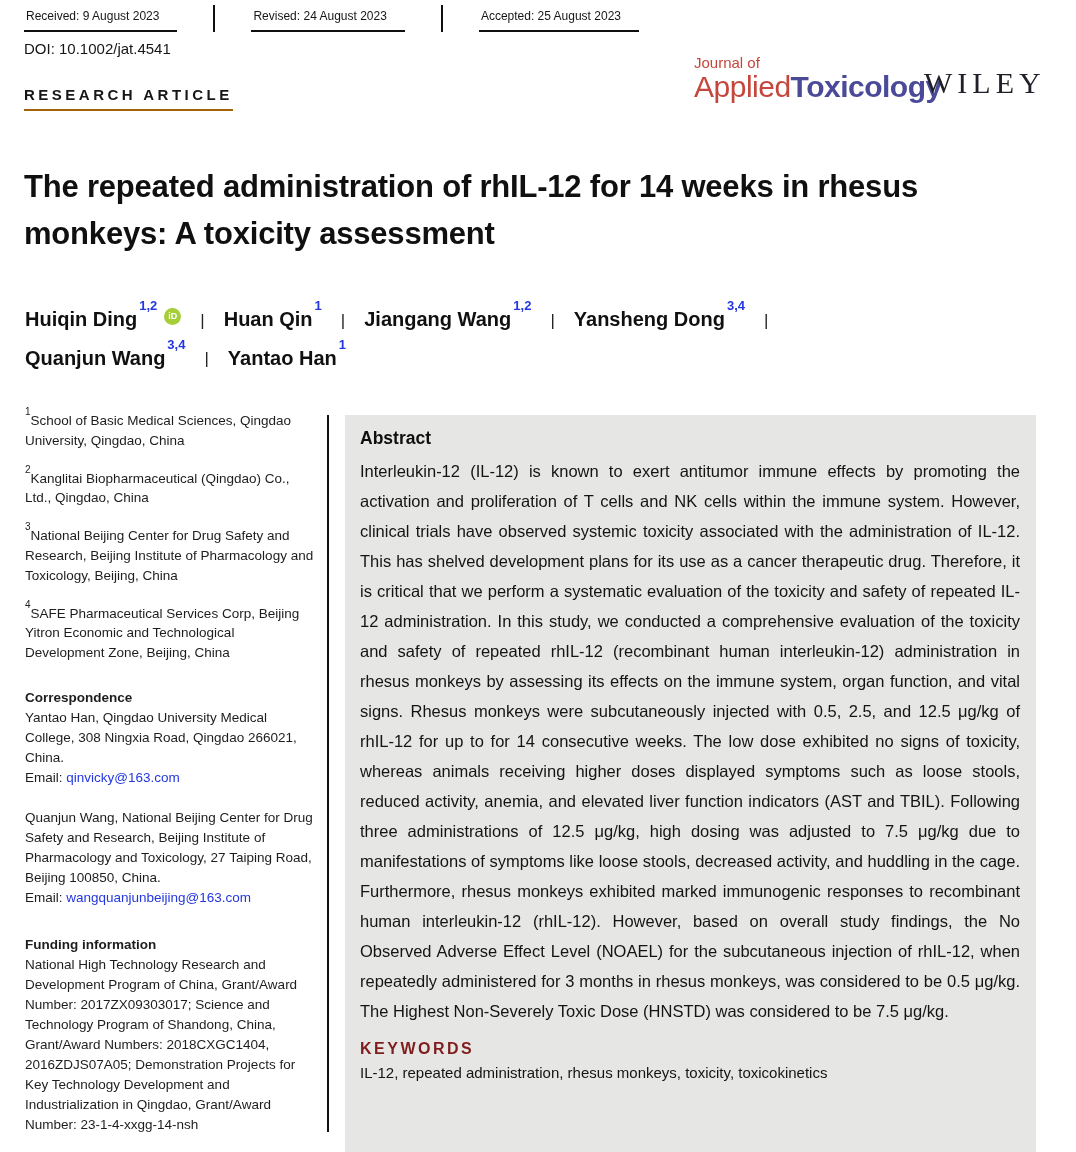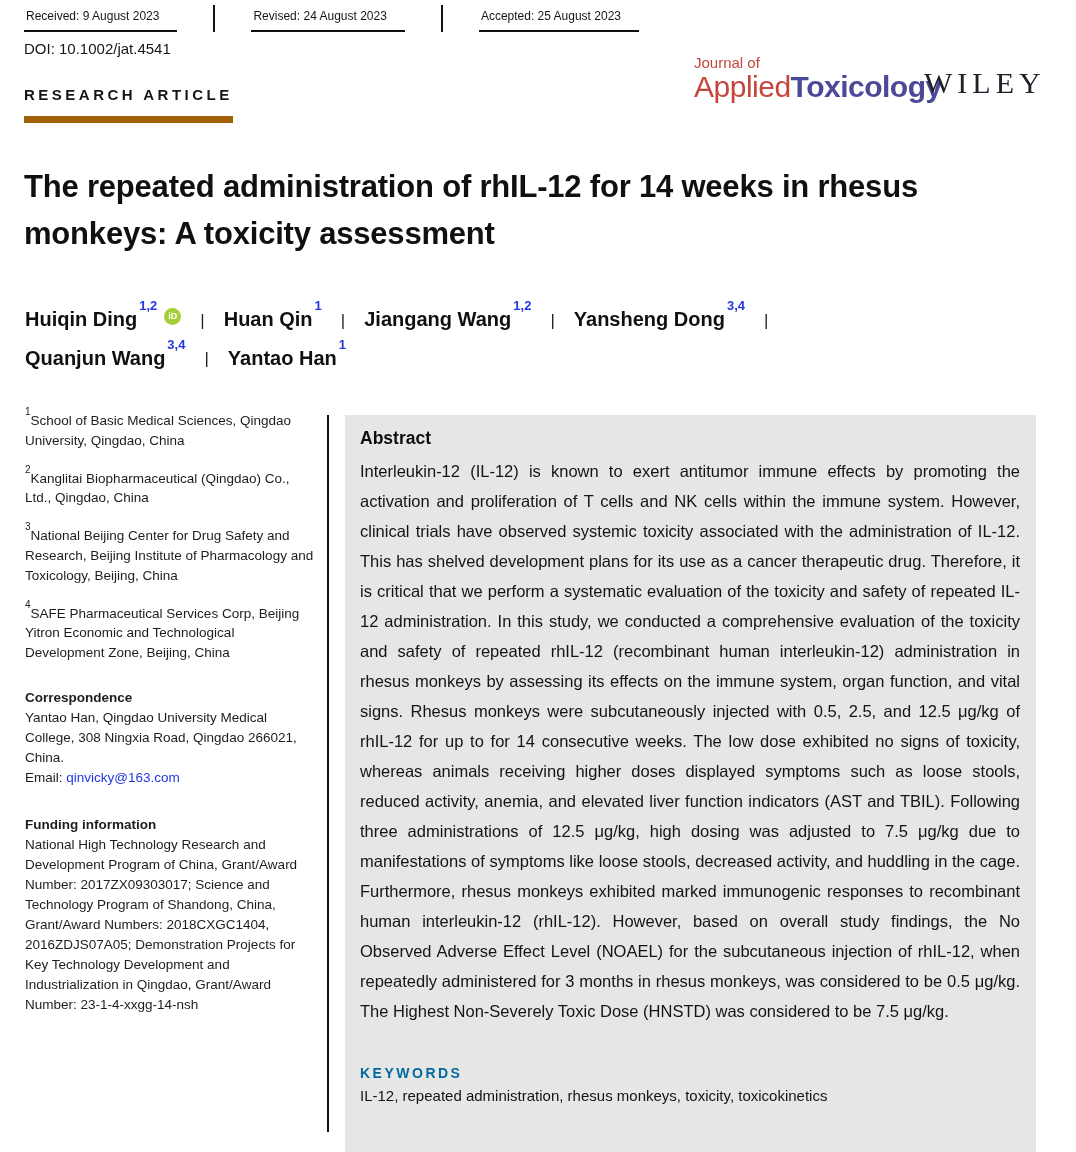--- a/index.html
+++ b/index.html
@@ -25,21 +25,21 @@
   
   .logo-block{position:absolute;left:694px;top:55px;line-height:1;}
   .logo-journal-of{font-size:15px;color:var(--brand-red);margin-left:0;margin-bottom:2px;}
   .logo-main{font-size:30px;letter-spacing:-0.5px;}
   .logo-applied{color:var(--brand-red);font-weight:400;}
   .logo-tox{color:var(--brand-purple);font-weight:700;}
   .wiley{position:absolute;left:924px;top:66px;font-family:"Liberation Serif",serif;
          font-size:30px;letter-spacing:5px;color:#20202a;}
   
   .article-type{position:absolute;left:24px;top:86px;font-size:15px;font-weight:700;
-                letter-spacing:3.5px;padding-bottom:13px;border-bottom:7px solid #a16207;}
+                letter-spacing:3.5px;padding-bottom:6px;border-bottom:2px solid #a16207;}
   
   .title{position:absolute;left:24px;top:163px;width:1014px;font-size:31px;font-weight:700;
          line-height:47px;letter-spacing:-0.2px;color:#101010;}
   
   .authors{position:absolute;left:25px;top:296px;width:960px;font-size:20px;font-weight:700;color:#101010;margin-top:10px;}
   .author-row{display:flex;align-items:baseline;margin-bottom:13px;}
   .author{white-space:nowrap;}
   .author sup{font-size:13px;font-weight:700;color:var(--link-blue);position:relative;top:-8px;margin-left:2px;}
   .pipe{font-weight:400;font-size:17px;margin:0 19px;color:#222;}
   .orcid{display:inline-block;width:17px;height:17px;border-radius:50%;background:var(--orcid-green);
@@ -54,21 +54,21 @@
   .corr-entry{margin-bottom:20px;}
   .email-link{color:var(--link-blue);text-decoration:none;}
   .fund-block{margin-top:27px;}
   
   .col-rule{position:absolute;left:327px;top:415px;width:2px;height:717px;background:#111;}
   
   .abstract-box{position:absolute;left:345px;top:415px;width:691px;height:907px;
                 background:var(--abstract-bg);padding:13px 16px 14px 15px;}
   .abstract-heading{font-size:17.5px;font-weight:700;margin-bottom:7px;color:#0f0f0f;}
   .abstract-text{font-size:16.5px;line-height:30px;text-align:justify;color:#141414;}
-  .kw-heading{font-size:14px;font-weight:700;letter-spacing:2.5px;margin-top:39px;color:#0369a1;}
+  .kw-heading{font-size:16px;font-weight:700;letter-spacing:2.5px;margin-top:14px;color:#7f1d1d;}
   .kw-text{font-size:15px;margin-top:6px;color:#141414;}
 </style>
 </head>
 <body>
 
 <div class="meta-bar">
   <div class="meta-seg">Received: 9 August 2023</div>
   <span class="vsep"></span>
   <div class="meta-seg">Revised: 24 August 2023</div>
   <span class="vsep"></span>
@@ -112,20 +112,24 @@
   <div class="affil"><sup>2</sup><span>Kanglitai Biopharmaceutical (Qingdao) Co., Ltd., Qingdao, China</span></div>
   <div class="affil"><sup>3</sup><span>National Beijing Center for Drug Safety and Research, Beijing Institute of Pharmacology and Toxicology, Beijing, China</span></div>
   <div class="affil"><sup>4</sup><span>SAFE Pharmaceutical Services Corp, Beijing Yitron Economic and Technological Development Zone, Beijing, China</span></div>
 
   <div class="corr-block">
     <div class="sb-heading">Correspondence</div>
     <div class="corr-entry">
       <span>Yantao Han, Qingdao University Medical College, 308 Ningxia Road, Qingdao 266021, China.</span><br>
       <span>Email: </span><a href="#" class="email-link">qinvicky@163.com</a>
     </div>
+    <div class="corr-entry">
+      <span>Quanjun Wang, National Beijing Center for Drug Safety and Research, Beijing Institute of Pharmacology and Toxicology, 27 Taiping Road, Beijing 100850, China.</span><br>
+      <span>Email: </span><a href="#" class="email-link">wangquanjunbeijing@163.com</a>
+    </div>
   </div>
 
   <div class="fund-block">
     <div class="sb-heading">Funding information</div>
     <div>National High Technology Research and Development Program of China, Grant/Award Number: 2017ZX09303017; Science and Technology Program of Shandong, China, Grant/Award Numbers: 2018CXGC1404, 2016ZDJS07A05; Demonstration Projects for Key Technology Development and Industrialization in Qingdao, Grant/Award Number: 23-1-4-xxgg-14-nsh</div>
   </div>
 </div>
 
 <div class="col-rule"></div>
 

